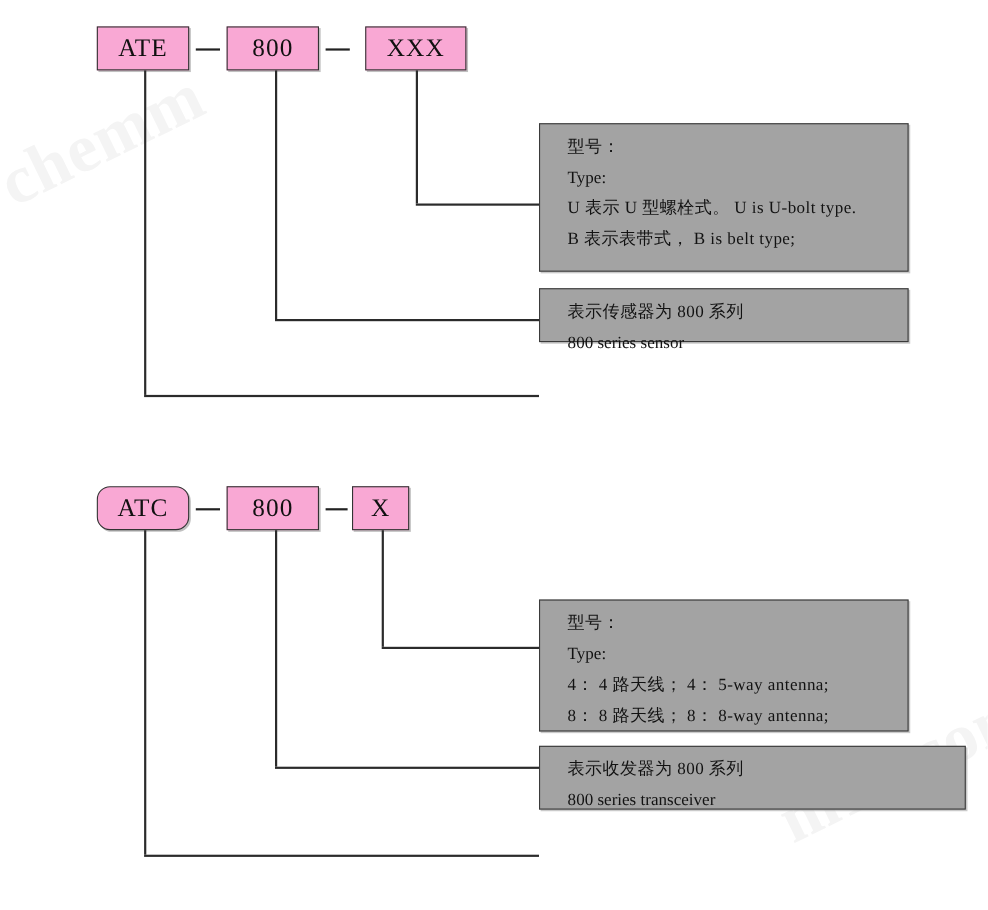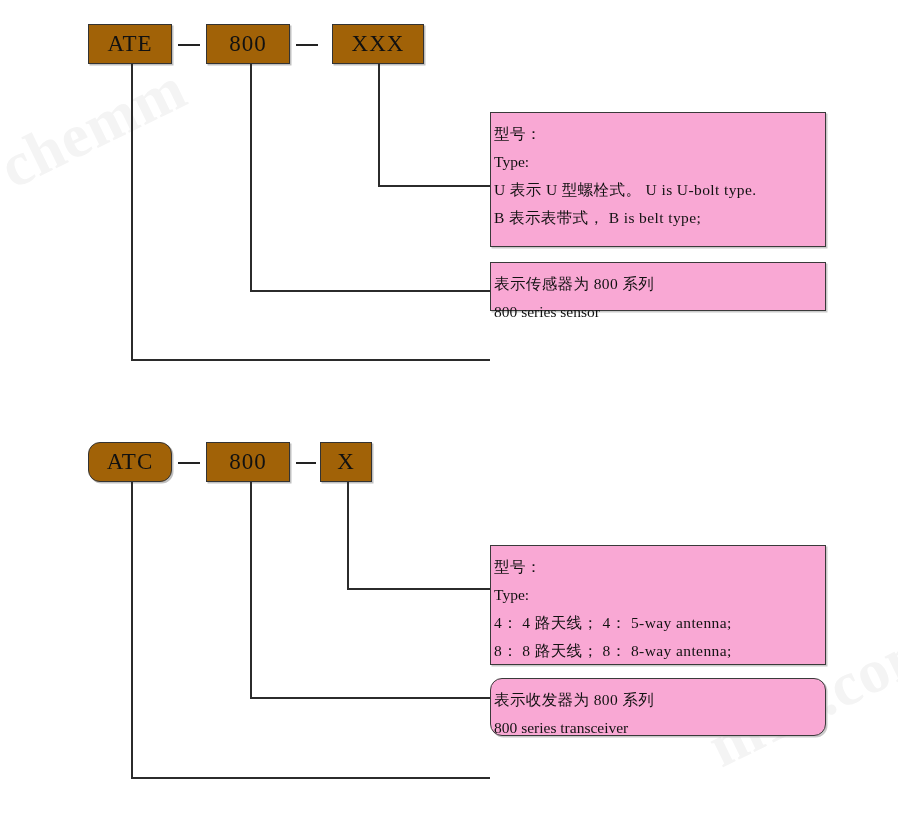--- a/index.html
+++ b/index.html
@@ -31,43 +31,43 @@
     user-select: none;
     pointer-events: none;
   }
   .wm-left  { left: -6px;  top: 92px;  transform: rotate(-26deg); }
   .wm-right { left: 700px; top: 660px; transform: rotate(-26deg); }
 
   
   .code-box {
     position: absolute;
     border: 1.6px solid #333333;
-    background: #a16207;
+    background: #f9a8d4;
     box-sizing: border-box;
     display: flex;
     align-items: center;
     justify-content: center;
     font-size: 23px;
     letter-spacing: 1px;
     color: #111111;
     box-shadow: 1.5px 1.5px 0 rgba(140,140,140,0.55);
   }
   .dash {
     position: absolute;
     height: 0;
     border-top: 2.4px solid #222222;
   }
 
   
   .callout {
     position: absolute;
     border: 1.4px solid #3a3a3a;
-    background: #f9a8d4;
+    background: #a3a3a3;
     box-sizing: border-box;
-    padding: 7px 0 6px 3px;
+    padding: 7px 0 6px 25px;
     box-shadow: 1.5px 1.5px 0 rgba(150,150,150,0.5);
   }
   .callout .line {
     font-size: 15.5px;
     line-height: 28px;
     white-space: nowrap;
     color: #121212;
   }
   .callout .line.cn { letter-spacing: 0.4px; }
 
@@ -142,19 +142,19 @@
   <div class="lead-v" style="left:131px; top:482px; height:295px;"></div>
   <div class="lead-h" style="left:131px; top:777px; width:359px;"></div>
 
   <div class="callout" style="left:490px; top:545px; width:336px; height:120px;">
     <div class="line cn">型号：</div>
     <div class="line">Type:</div>
     <div class="line cn">4： 4 路天线； 4： 5-way antenna;</div>
     <div class="line cn">8： 8 路天线； 8： 8-way antenna;</div>
   </div>
 
-  <div class="callout" style="left:490px; top:678px; width:336px; height:58px;border-radius:12px;">
+  <div class="callout" style="left:490px; top:678px; width:388px; height:58px;">
     <div class="line cn">表示收发器为 800 系列</div>
     <div class="line">800 series transceiver</div>
   </div>
 
 
 </div>
 
 </body></html>

